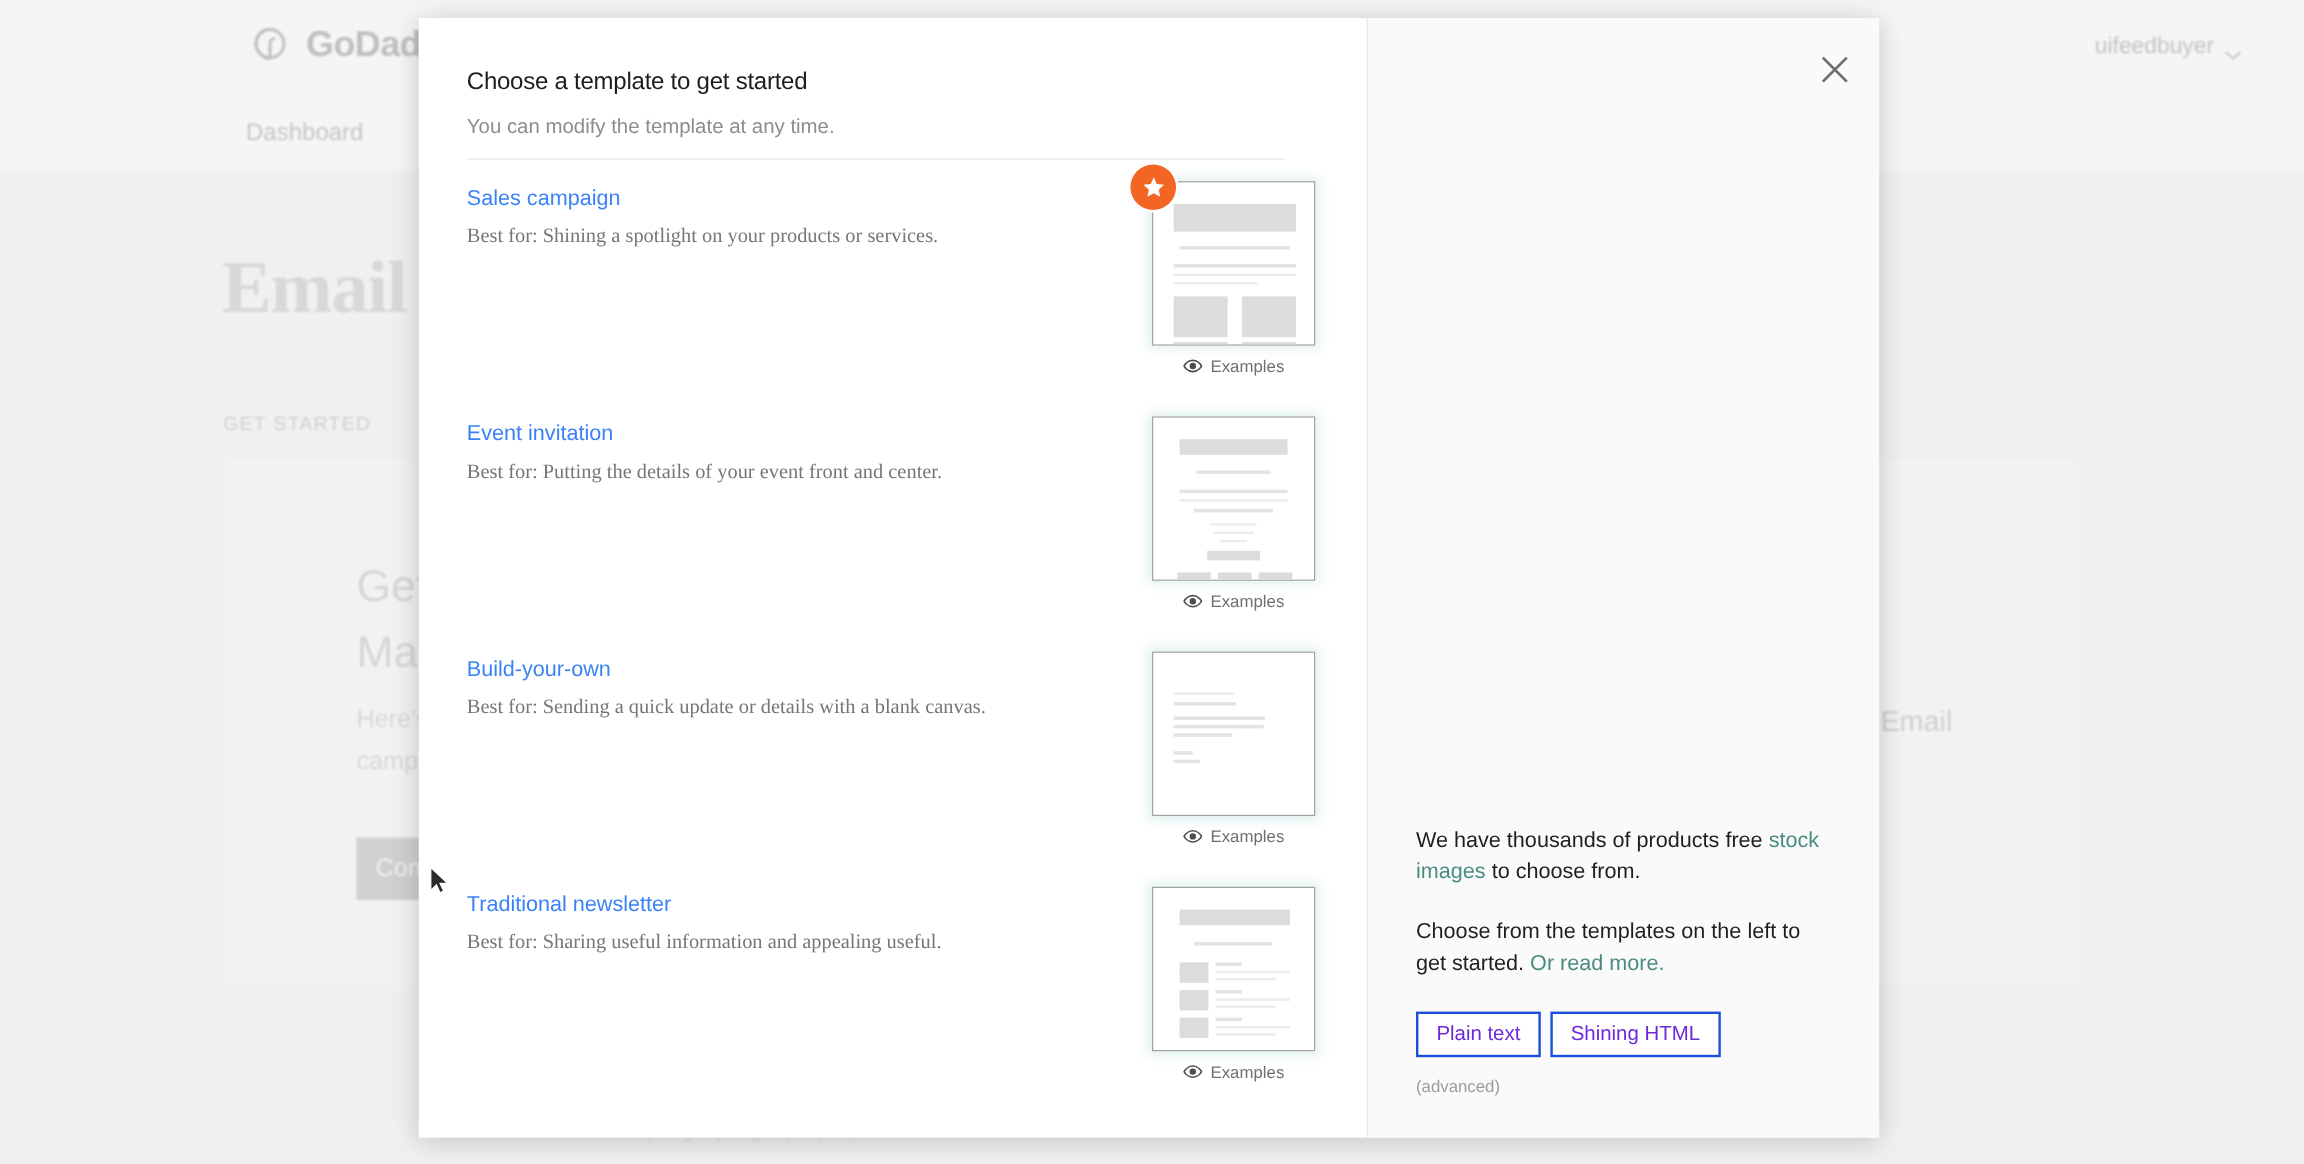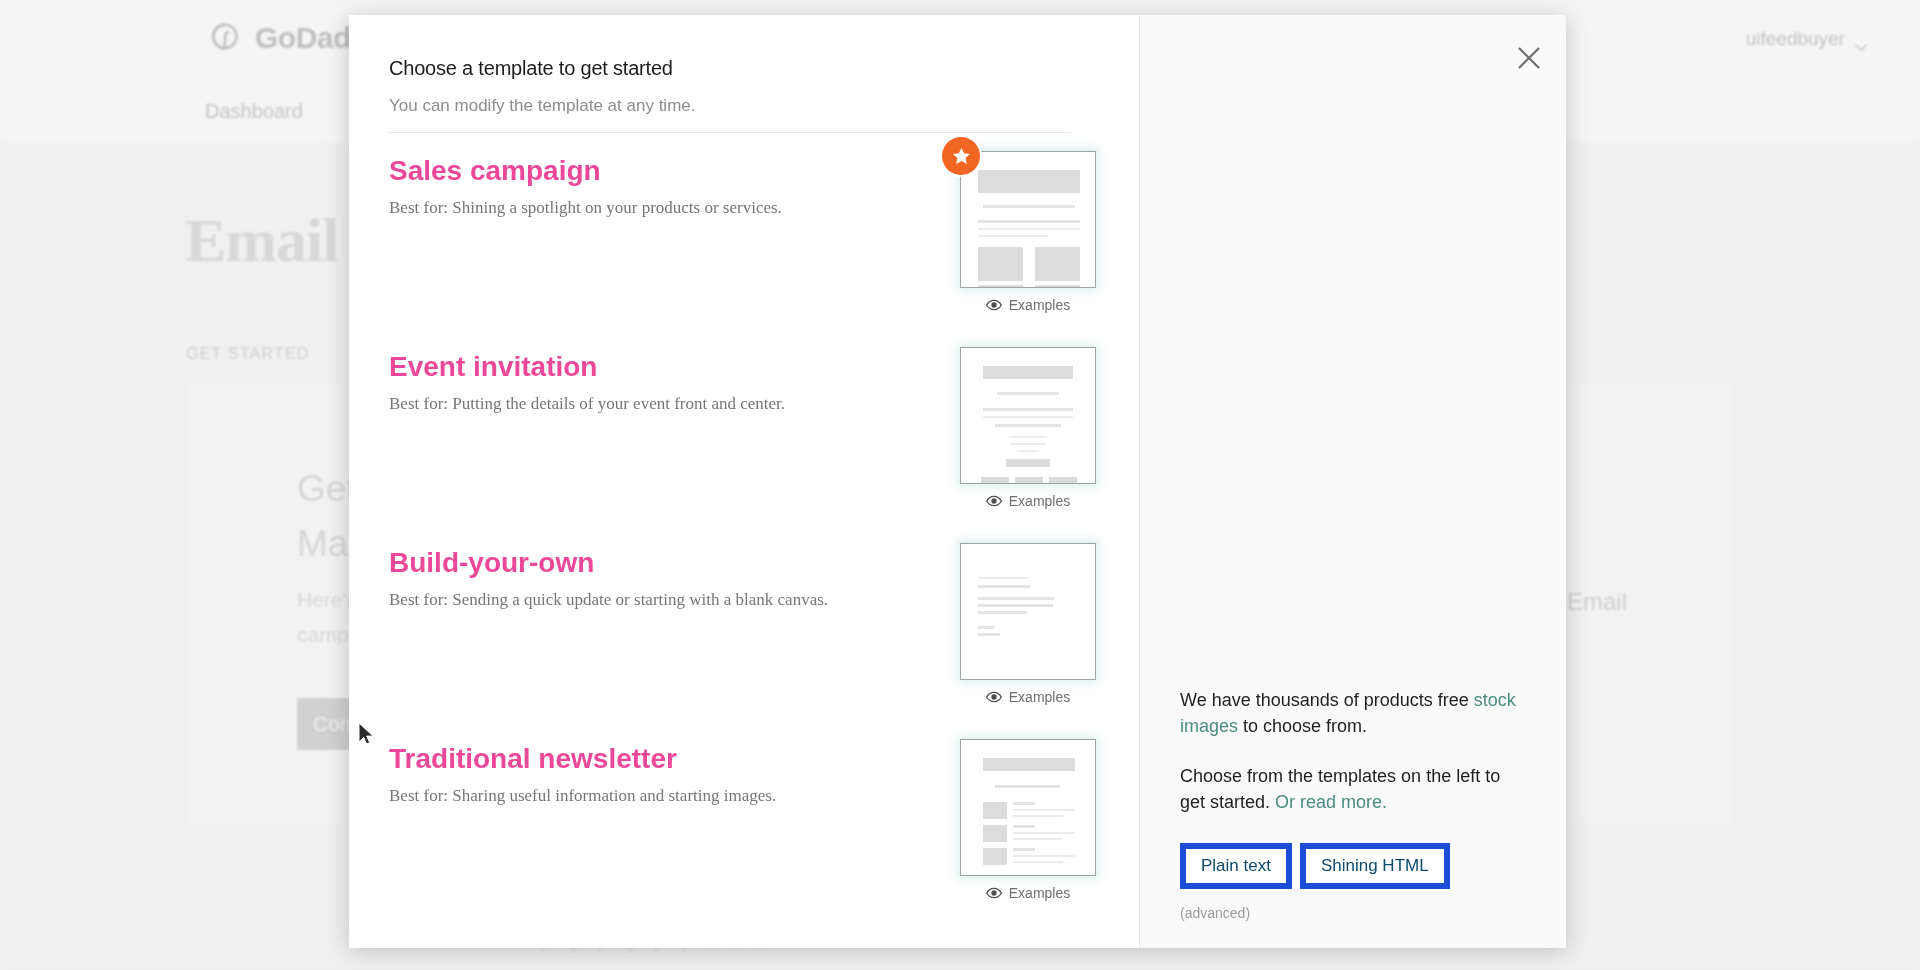--- a/index.html
+++ b/index.html
@@ -229,24 +229,24 @@
     align-items: flex-start;
     height: 196px;
     position: relative;
     cursor: pointer;
   }
   .tpl-info {
     flex: 1;
     padding-top: 22px;
   }
   .tpl-name {
-    font-size: 28px;
-    color: #ec4899;
+    font-size: 18px;
+    color: #3b82f6;
     margin: 0 0 11px 0;
-    font-weight: bold;
+    font-weight: normal;
   }
   .tpl-desc {
     font-size: 17px;
     color: #767676;
     margin: 0;
     font-family: Liberation Serif, serif;
   }
 
   .tpl-thumb-wrap {
     width: 142px;
@@ -313,23 +313,23 @@
   .rp-link {
     color: #4a8c81;
     cursor: pointer;
   }
   .rp-btn-row {
     display: flex;
     gap: 8px;
     margin-top: 28px;
   }
   .rp-btn {
-    border: 6px solid #1d4ed8;
+    border: 2px solid #1d4ed8;
     background: #fff;
-    color: #0c4a6e;
+    color: #6d28d9;
     font-size: 17px;
     font-family: "Liberation Sans", sans-serif;
     padding: 7px 15px;
     cursor: pointer;
   }
   .rp-note {
     margin-top: 16px;
     font-size: 14px;
     color: #9c9c9c;
   }
@@ -460,21 +460,21 @@
                 </svg>
             </span>
             <span>Examples</span>
           </div>
         </div>
       </div>
 
       <div class="tpl-row">
         <div class="tpl-info">
           <h2 class="tpl-name">Build-your-own</h2>
-          <p class="tpl-desc">Best for: Sending a quick update or starting with a blank canvas.</p>
+          <p class="tpl-desc">Best for: Sending a quick update or details with a blank canvas.</p>
         </div>
         <div class="tpl-thumb-wrap">
           <div class="tpl-thumb">
             <div class="ln-d" style="left:17px;top:33px;width:50px;"></div>
             <div class="ln" style="left:17px;top:41px;width:52px;"></div>
             <div class="ln" style="left:17px;top:53px;width:76px;"></div>
             <div class="ln" style="left:17px;top:60px;width:75px;"></div>
             <div class="ln" style="left:17px;top:67px;width:49px;"></div>
             <div class="ln" style="left:17px;top:82px;width:16px;"></div>
             <div class="ln" style="left:17px;top:89px;width:22px;"></div>
@@ -487,21 +487,21 @@
                 </svg>
             </span>
             <span>Examples</span>
           </div>
         </div>
       </div>
 
       <div class="tpl-row">
         <div class="tpl-info">
           <h2 class="tpl-name">Traditional newsletter</h2>
-          <p class="tpl-desc">Best for: Sharing useful information and starting images.</p>
+          <p class="tpl-desc">Best for: Sharing useful information and appealing useful.</p>
         </div>
         <div class="tpl-thumb-wrap">
           <div class="tpl-thumb">
             <div class="blk" style="left:22px;top:18px;width:92px;height:13px;"></div>
             <div class="ln" style="left:34px;top:45px;width:65px;"></div>
             <div class="blk" style="left:22px;top:62px;width:24px;height:17px;"></div>
             <div class="ln" style="left:52px;top:62px;width:22px;"></div>
             <div class="ln-d" style="left:52px;top:69px;width:62px;"></div>
             <div class="ln-d" style="left:52px;top:75px;width:50px;"></div>
             <div class="blk" style="left:22px;top:85px;width:24px;height:17px;"></div>

